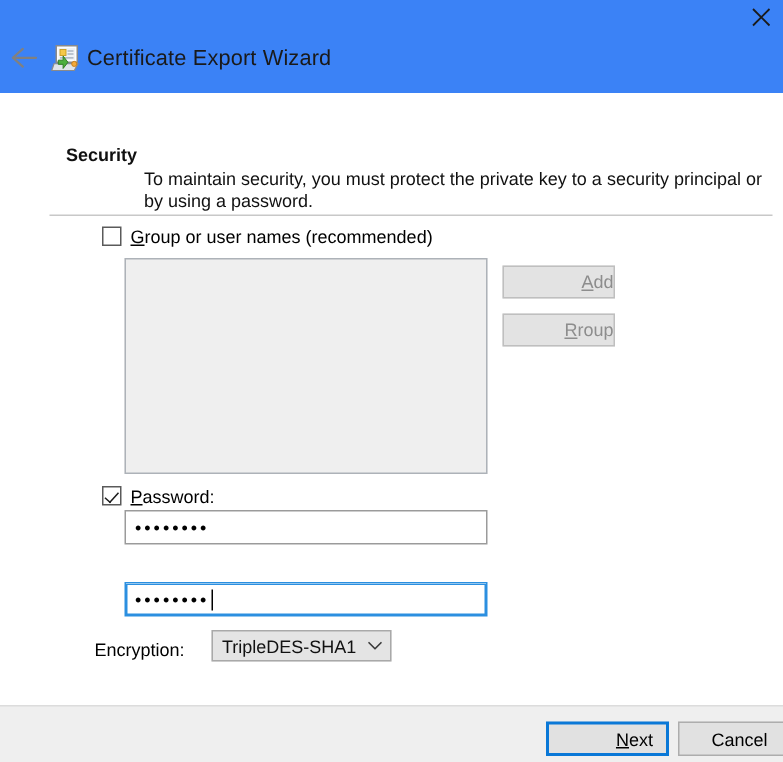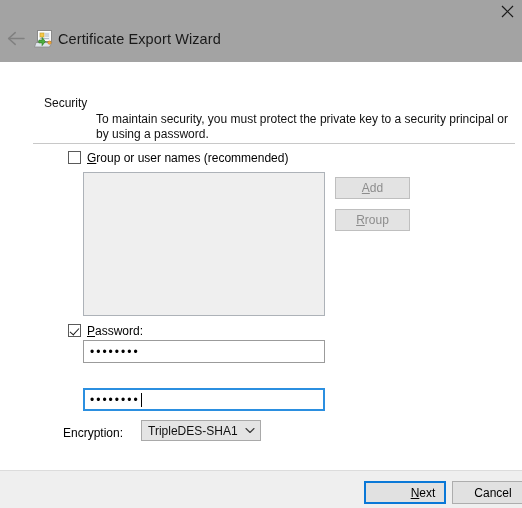--- a/index.html
+++ b/index.html
@@ -26,21 +26,21 @@
     background: #ffffff;
     box-sizing: border-box;
   }
 
   
   #titlebar {
     position: absolute;
     left: 0; top: 0;
     width: 522px;
     height: 62px;
-    background: #a3a3a3;
+    background: #3b82f6;
   }
   #close-btn {
     position: absolute;
     right: 0; top: 0;
     width: 30px;
     height: 22px;
     display: flex;
     align-items: center;
     justify-content: center;
     cursor: default;
@@ -76,21 +76,21 @@
     white-space: nowrap;
     letter-spacing: 0.1px;
   }
 
   
   #page-head-title {
     position: absolute;
     left: 44px;
     top: 96px;
     font-size: 12px;
-    font-weight: normal;
+    font-weight: bold;
     color: #111111;
   }
   #page-head-desc {
     position: absolute;
     left: 60px;
     top: 112px;
     width: 420px;
     font-size: 12px;
     line-height: 15px;
     color: #111111;
@@ -157,21 +157,21 @@
     width: 75px;
     height: 22px;
     box-sizing: border-box;
     border: 1px solid #bfbfbf;
     background: #e3e3e3;
     color: #8d8d8d;
     font-size: 12px;
     font-family: "Liberation Sans", sans-serif;
     display: flex;
     align-items: center;
-    justify-content: center;
+    justify-content: flex-end;
     cursor: default;
   }
   #btn-add { left: 335px; top: 177px; }
   #btn-remove { left: 335px; top: 209px; }
 
   
   .fieldlabel {
     position: absolute;
     font-size: 12px;
     color: #000;

